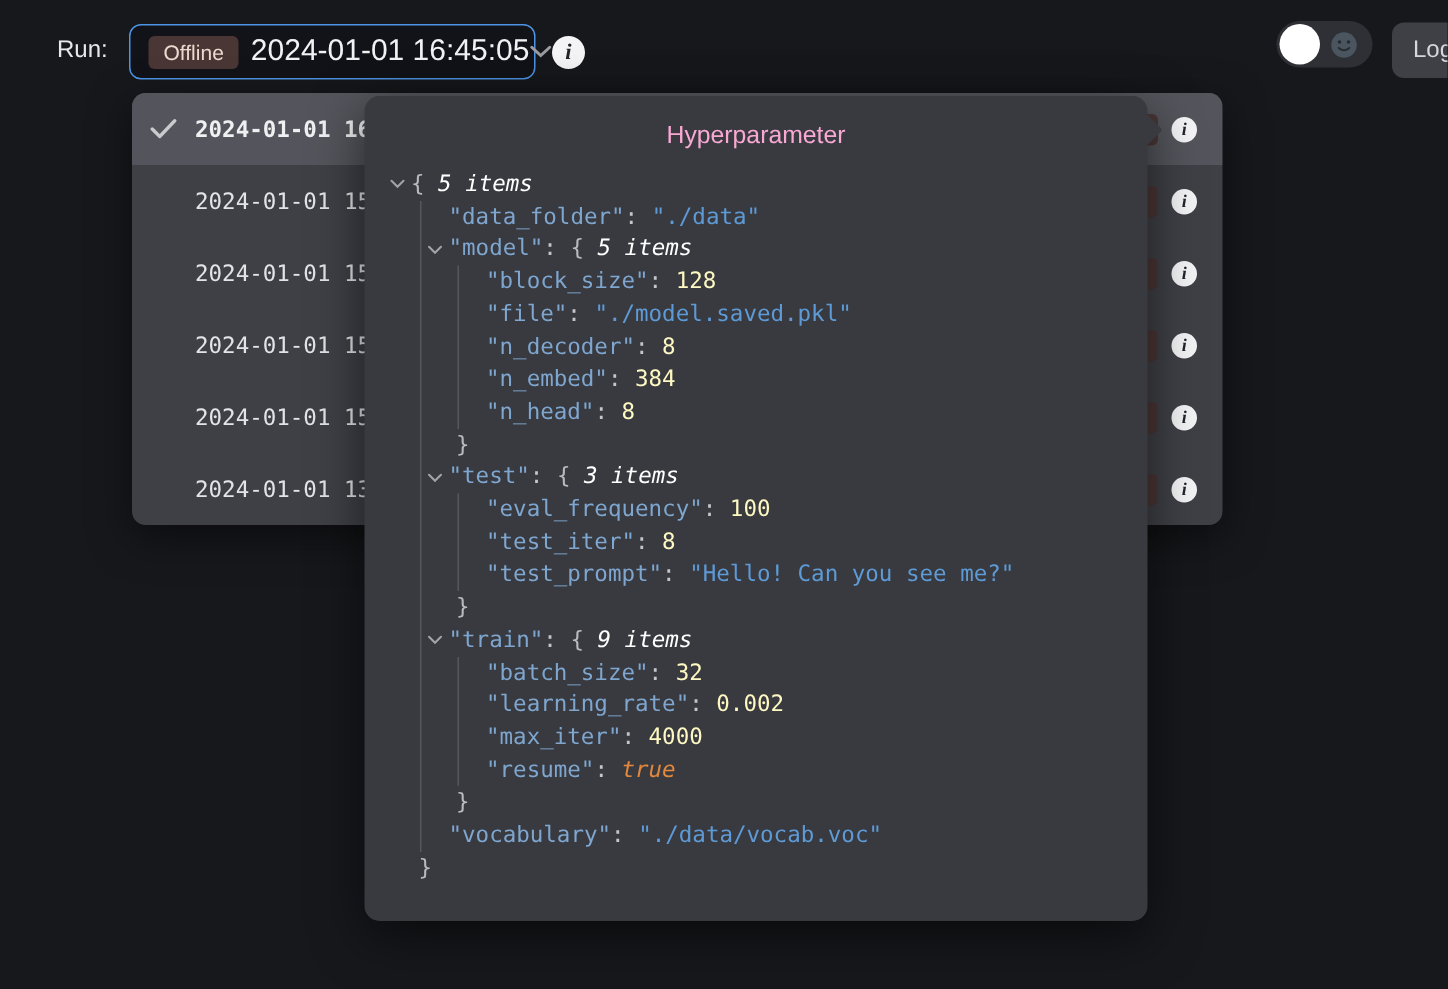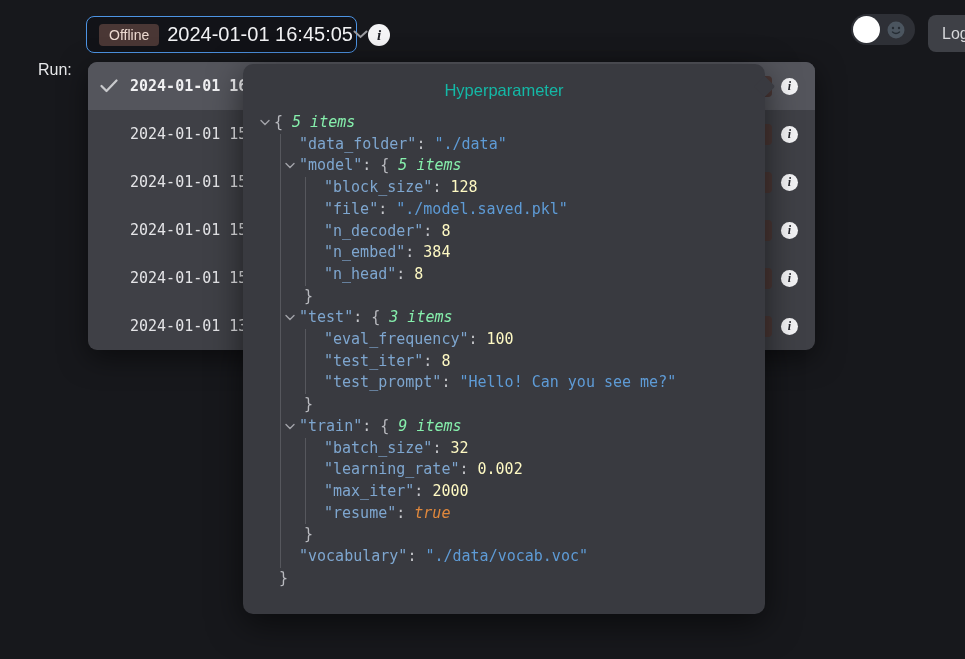--- a/index.html
+++ b/index.html
@@ -6,21 +6,21 @@
   html,body { width:965px; height:659px; }
   body {
     position:relative; overflow:hidden;
     background:#17181c;
     font-family:"Liberation Sans", sans-serif;
     -webkit-font-smoothing:antialiased;
   }
   
   .run-label{
     position:absolute; left:38px; top:25px;
-    color:#e7e8ea; font-size:16px;margin-top:36px;
+    color:#e7e8ea; font-size:16px;
   }
   .run-select{
     position:absolute; left:86px; top:16px; width:271px; height:37px;
     background:#121318; border:1.5px solid #4d94e4; border-radius:8px;
     display:flex; align-items:center; cursor:pointer; padding:0 10px 0 12px;
   }
   .offline-badge{
     background:#4a3735; color:#ecd9d0; font-size:14px;
     padding:3px 10px; border-radius:4px; margin-right:8px; white-space:nowrap;
   }
@@ -74,42 +74,42 @@
     background:#393a40; border-radius:10px;
     box-shadow:0 10px 34px rgba(0,0,0,.55);
     z-index:2;
   }
   .tooltip .arrow{
     position:absolute; right:-7px; top:15px; width:15px; height:15px;
     background:#393a40; transform:rotate(45deg); border-radius:2px;
   }
   .tt-title{
     padding-top:17px; text-align:center;
-    color:#14b8a6; font-size:16.5px;
+    color:#f9a8d4; font-size:16.5px;
   }
   .json-body{
     margin-top:12px; padding:0 14px 0 17px;
     font-family:"DejaVu Sans Mono", monospace; font-size:15px; line-height:21.7px;
     color:#c5c6ca;
   }
   .jline{ padding-left:14px; white-space:nowrap; }
   .jline.jclose{ padding-left:19px; color:#b9babf; }
   .jarrow{
     display:inline-flex; width:14px; margin-left:-14px;
     align-items:center; cursor:pointer; vertical-align:middle;
   }
   .jchildren{ margin-left:20px; border-left:1px solid #56575d; }
   .jchildren .jchildren{ margin-left:24px; }
   .jchildren > .jline{ padding-left:18px; }
   .jchildren > .jline.jclose{ padding-left:23px; }
   .jkey{ color:#7ea6cf; }
   .jstr{ color:#5e9bd6; }
   .jnum{ color:#fef9c3; }
   .jbool{ color:#e1883c;font-style:italic; }
-  .jitems{ color:#86efac; font-style:italic; }
+  .jitems{ color:#ffffff; font-style:italic; }
   .jbrace{ color:#b9babf; }
   .jcolon{ color:#c5c6ca; }
 </style>
 </head>
 <body>
 
 <span class="run-label">Run:</span>
 
 <div class="run-select">
   <span class="offline-badge">Offline</span>
@@ -228,21 +228,21 @@
         </div>
         <div class="jline jclose">}</div>
         <div class="jline"><span class="jarrow">
             <svg width="10" height="7" viewBox="0 0 10 7">
               <path d="M1 1.5 L5 5.5 L9 1.5" stroke="#a2a3a8" stroke-width="1.4" fill="none" stroke-linecap="round"></path>
             </svg>
           </span><span class="jkey">"train"</span><span class="jcolon">: </span><span class="jbrace">{ </span><span class="jitems">9 items</span></div>
         <div class="jchildren">
           <div class="jline"><span class="jkey">"batch_size"</span><span class="jcolon">: </span><span class="jnum">32</span></div>
           <div class="jline"><span class="jkey">"learning_rate"</span><span class="jcolon">: </span><span class="jnum">0.002</span></div>
-          <div class="jline"><span class="jkey">"max_iter"</span><span class="jcolon">: </span><span class="jnum">2000</span></div>
+          <div class="jline"><span class="jkey">"max_iter"</span><span class="jcolon">: </span><span class="jnum">4000</span></div>
           <div class="jline"><span class="jkey">"resume"</span><span class="jcolon">: </span><span class="jbool">true</span></div>
         </div>
         <div class="jline jclose">}</div>
         <div class="jline"><span class="jkey">"vocabulary"</span><span class="jcolon">: </span><span class="jstr">"./data/vocab.voc"</span></div>
       </div>
       <div class="jline jclose">}</div>
     </div>
 </div>
 
 </body></html>

